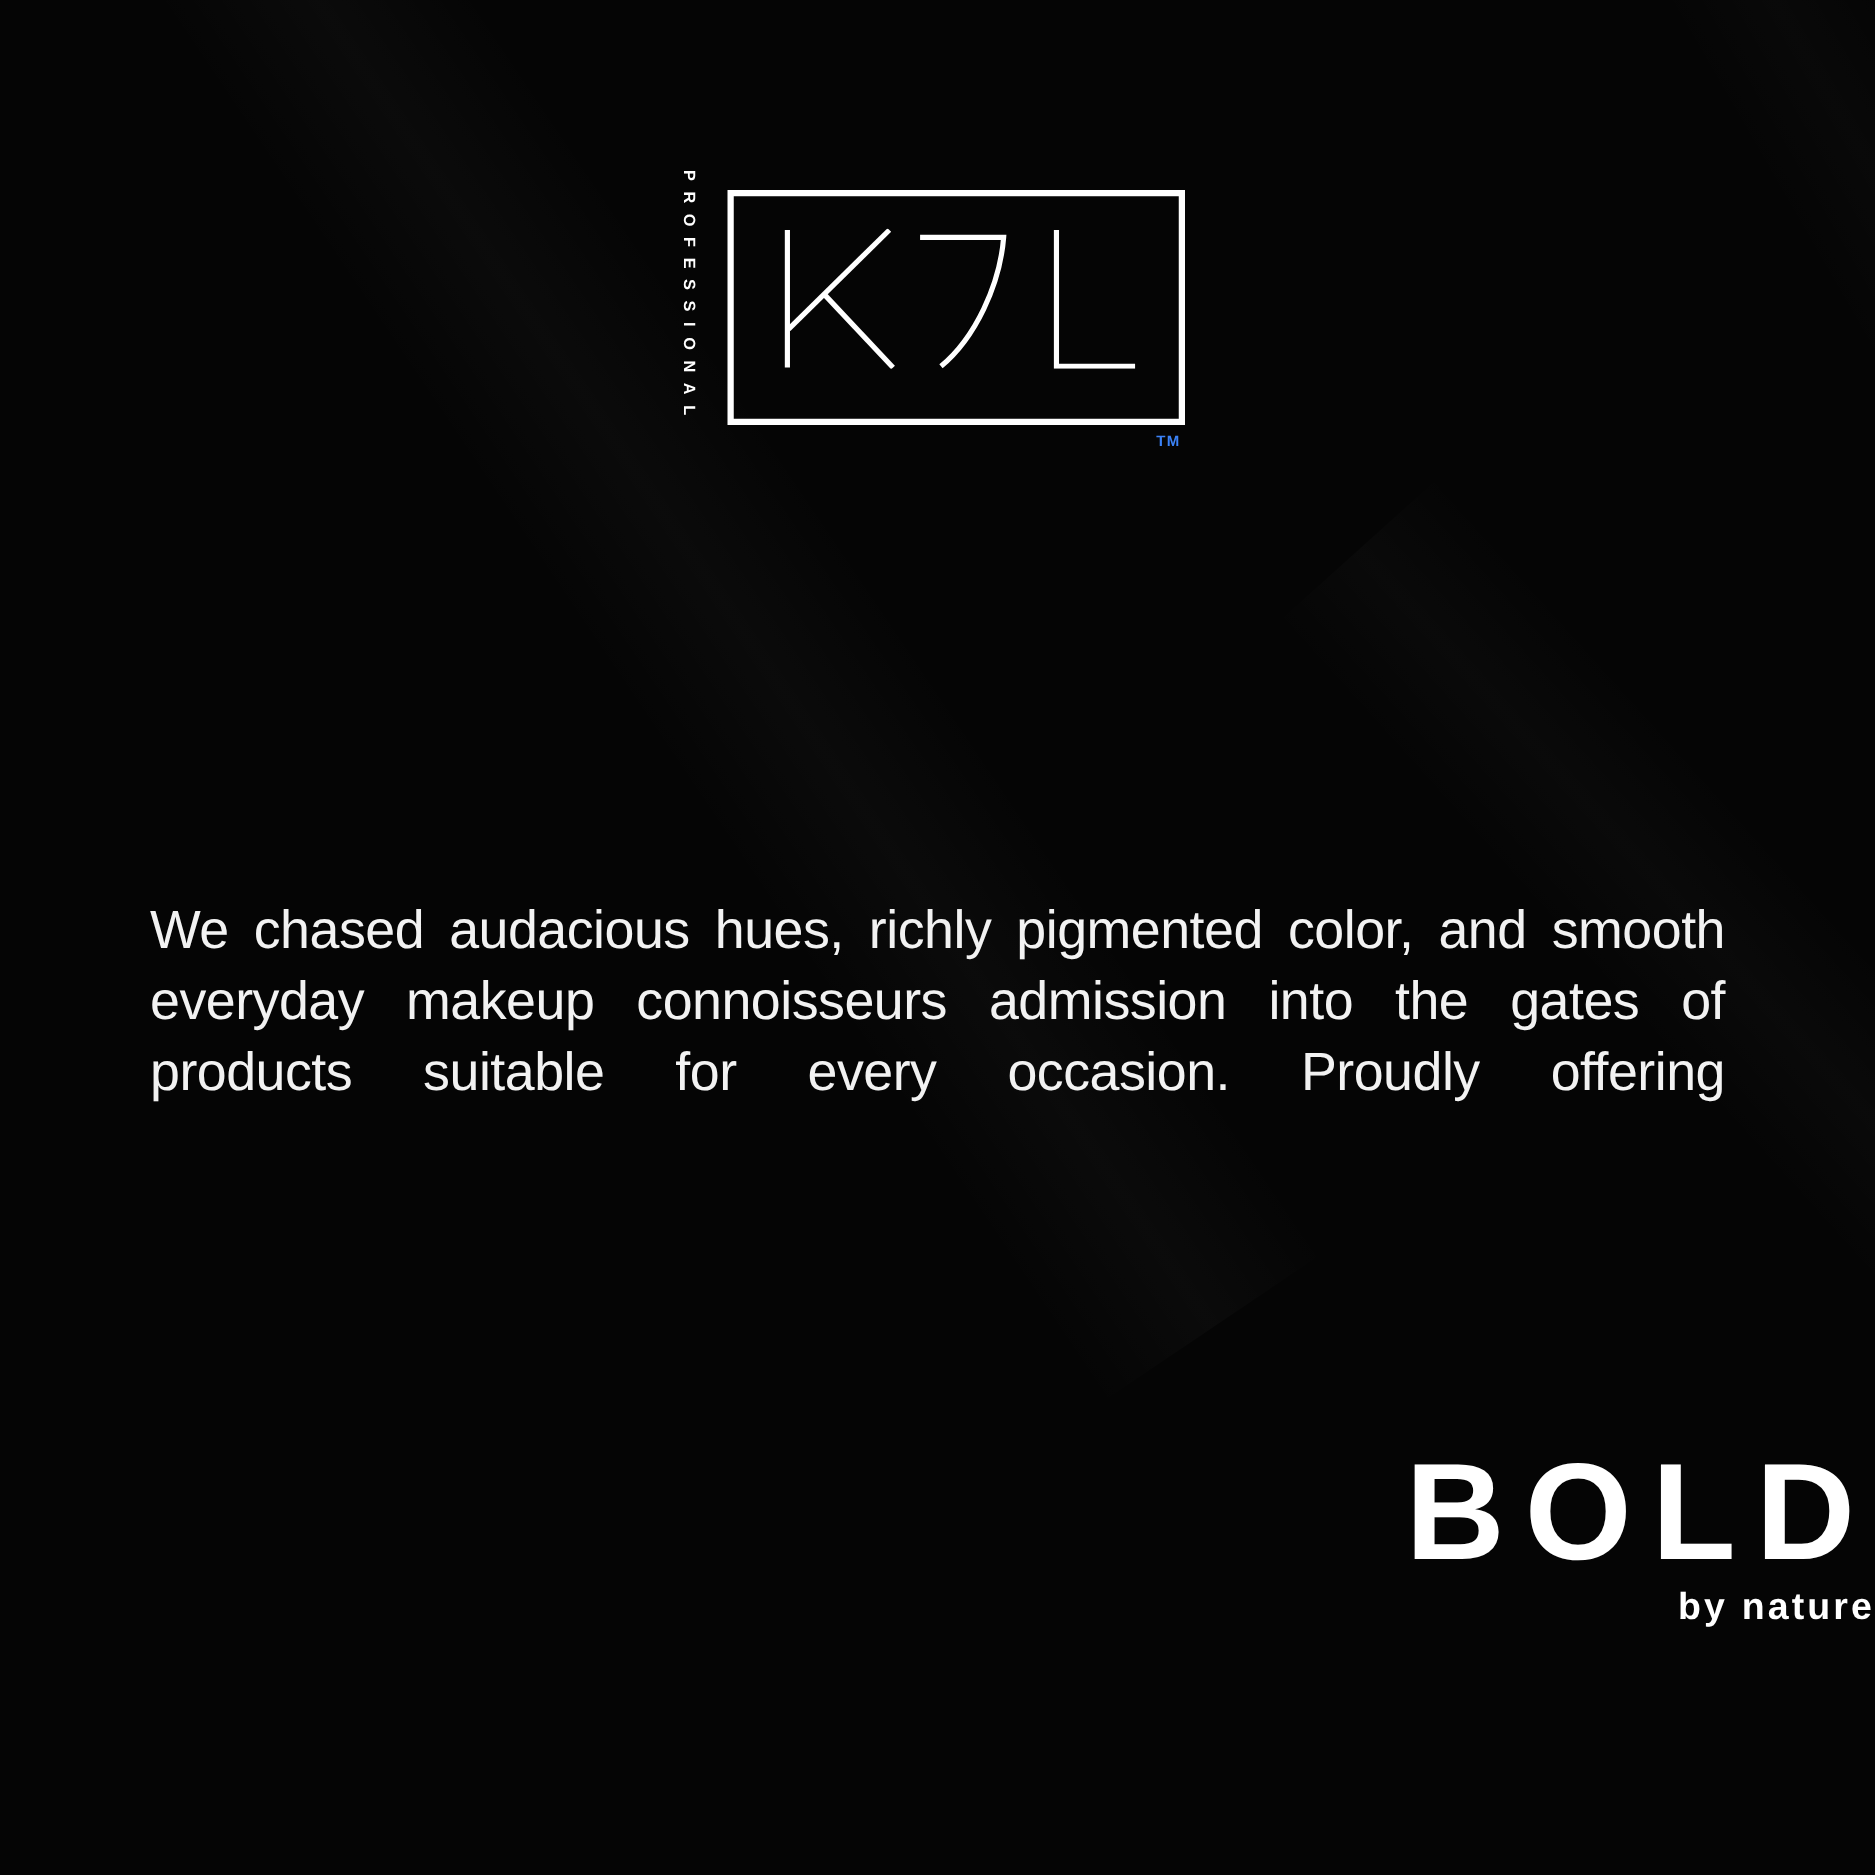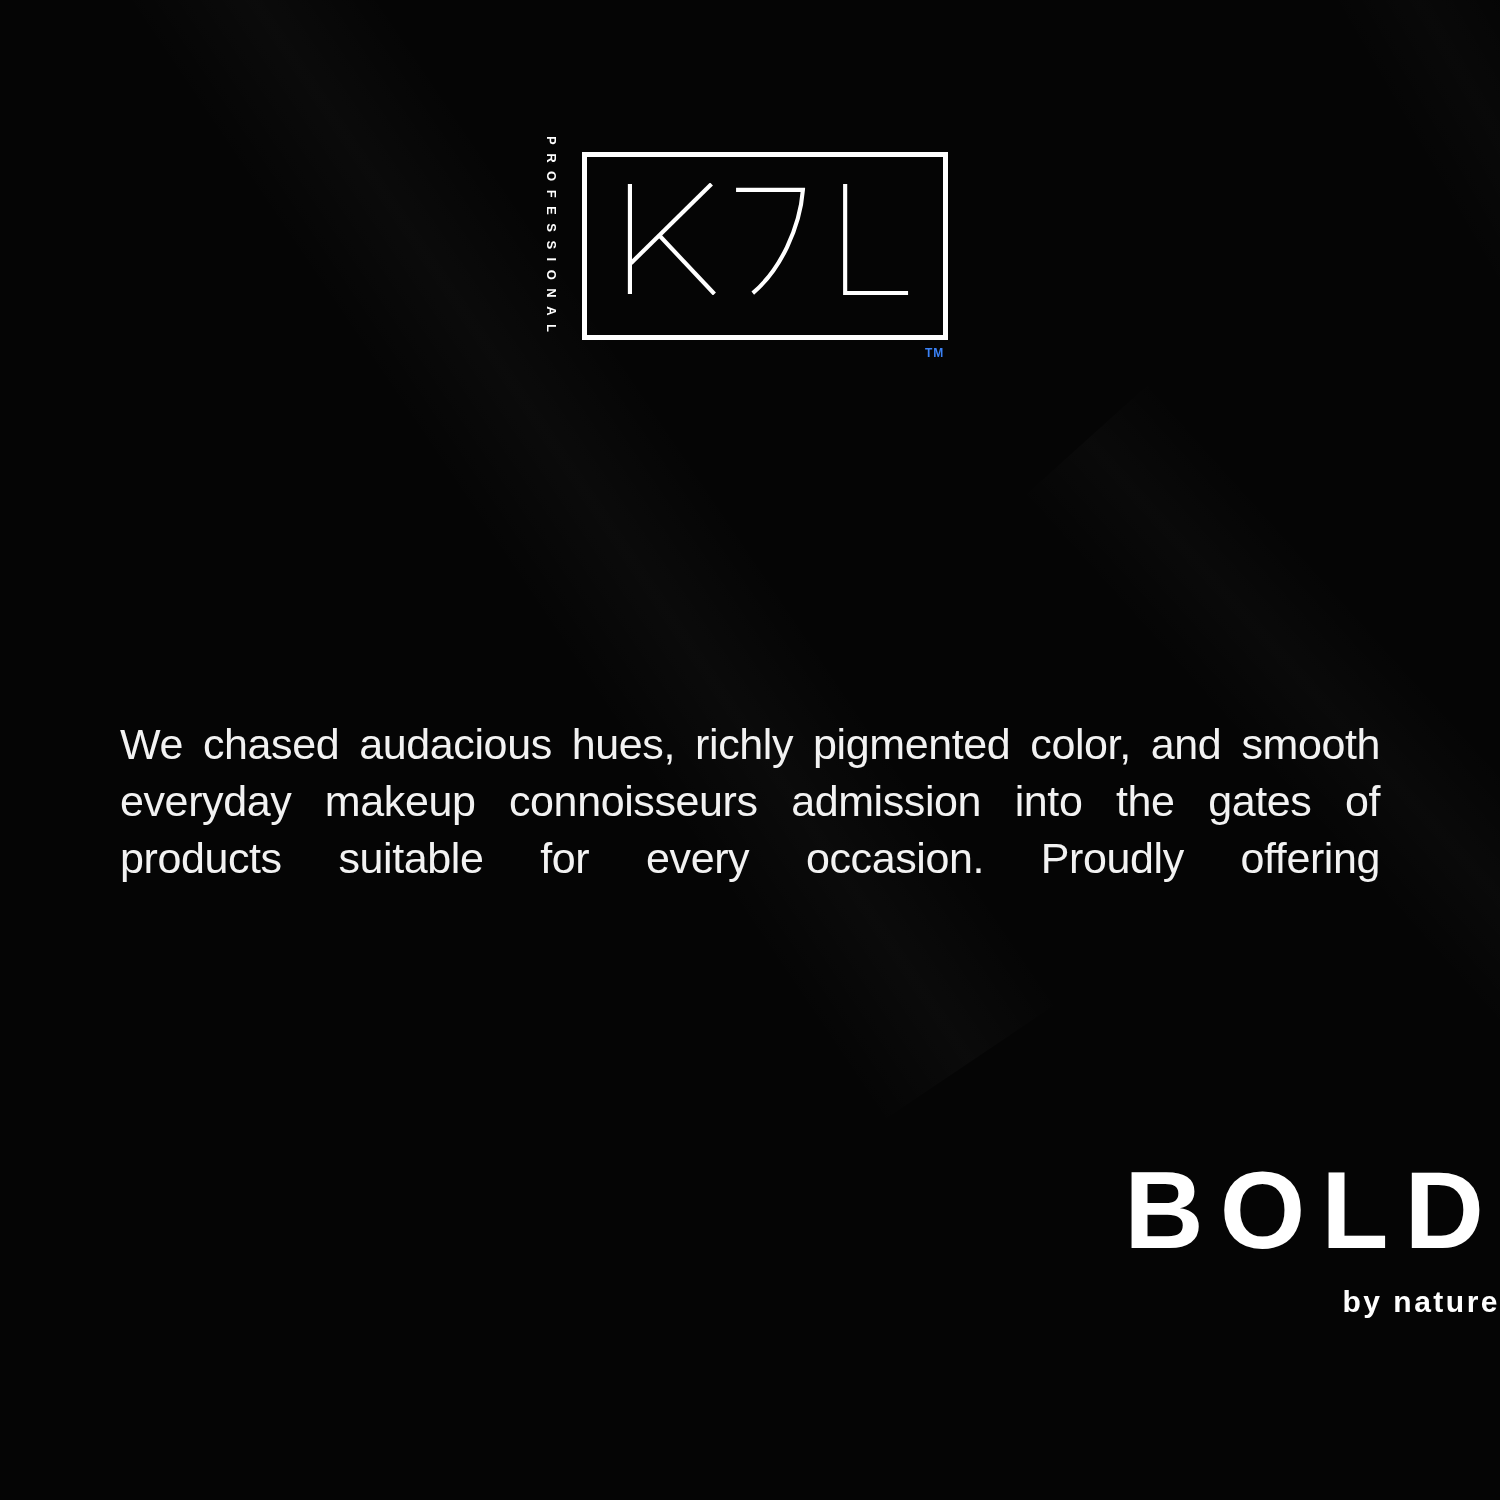--- a/index.html
+++ b/index.html
@@ -102,21 +102,21 @@
     color: #ffffff;
   }
   .bold-word {
     font-size: 110px;
     font-weight: bold;
     line-height: 1.06;
     letter-spacing: 16px;
     text-indent: 16px;
   }
   .bold-tagline {
-    margin-top: 16px;
+    margin-top: 0;
     font-size: 30px;
     font-weight: bold;
     letter-spacing: 2.5px;
     text-indent: 2px;
   }
 </style>
 </head>
 <body>
 
 <div class="canvas">

